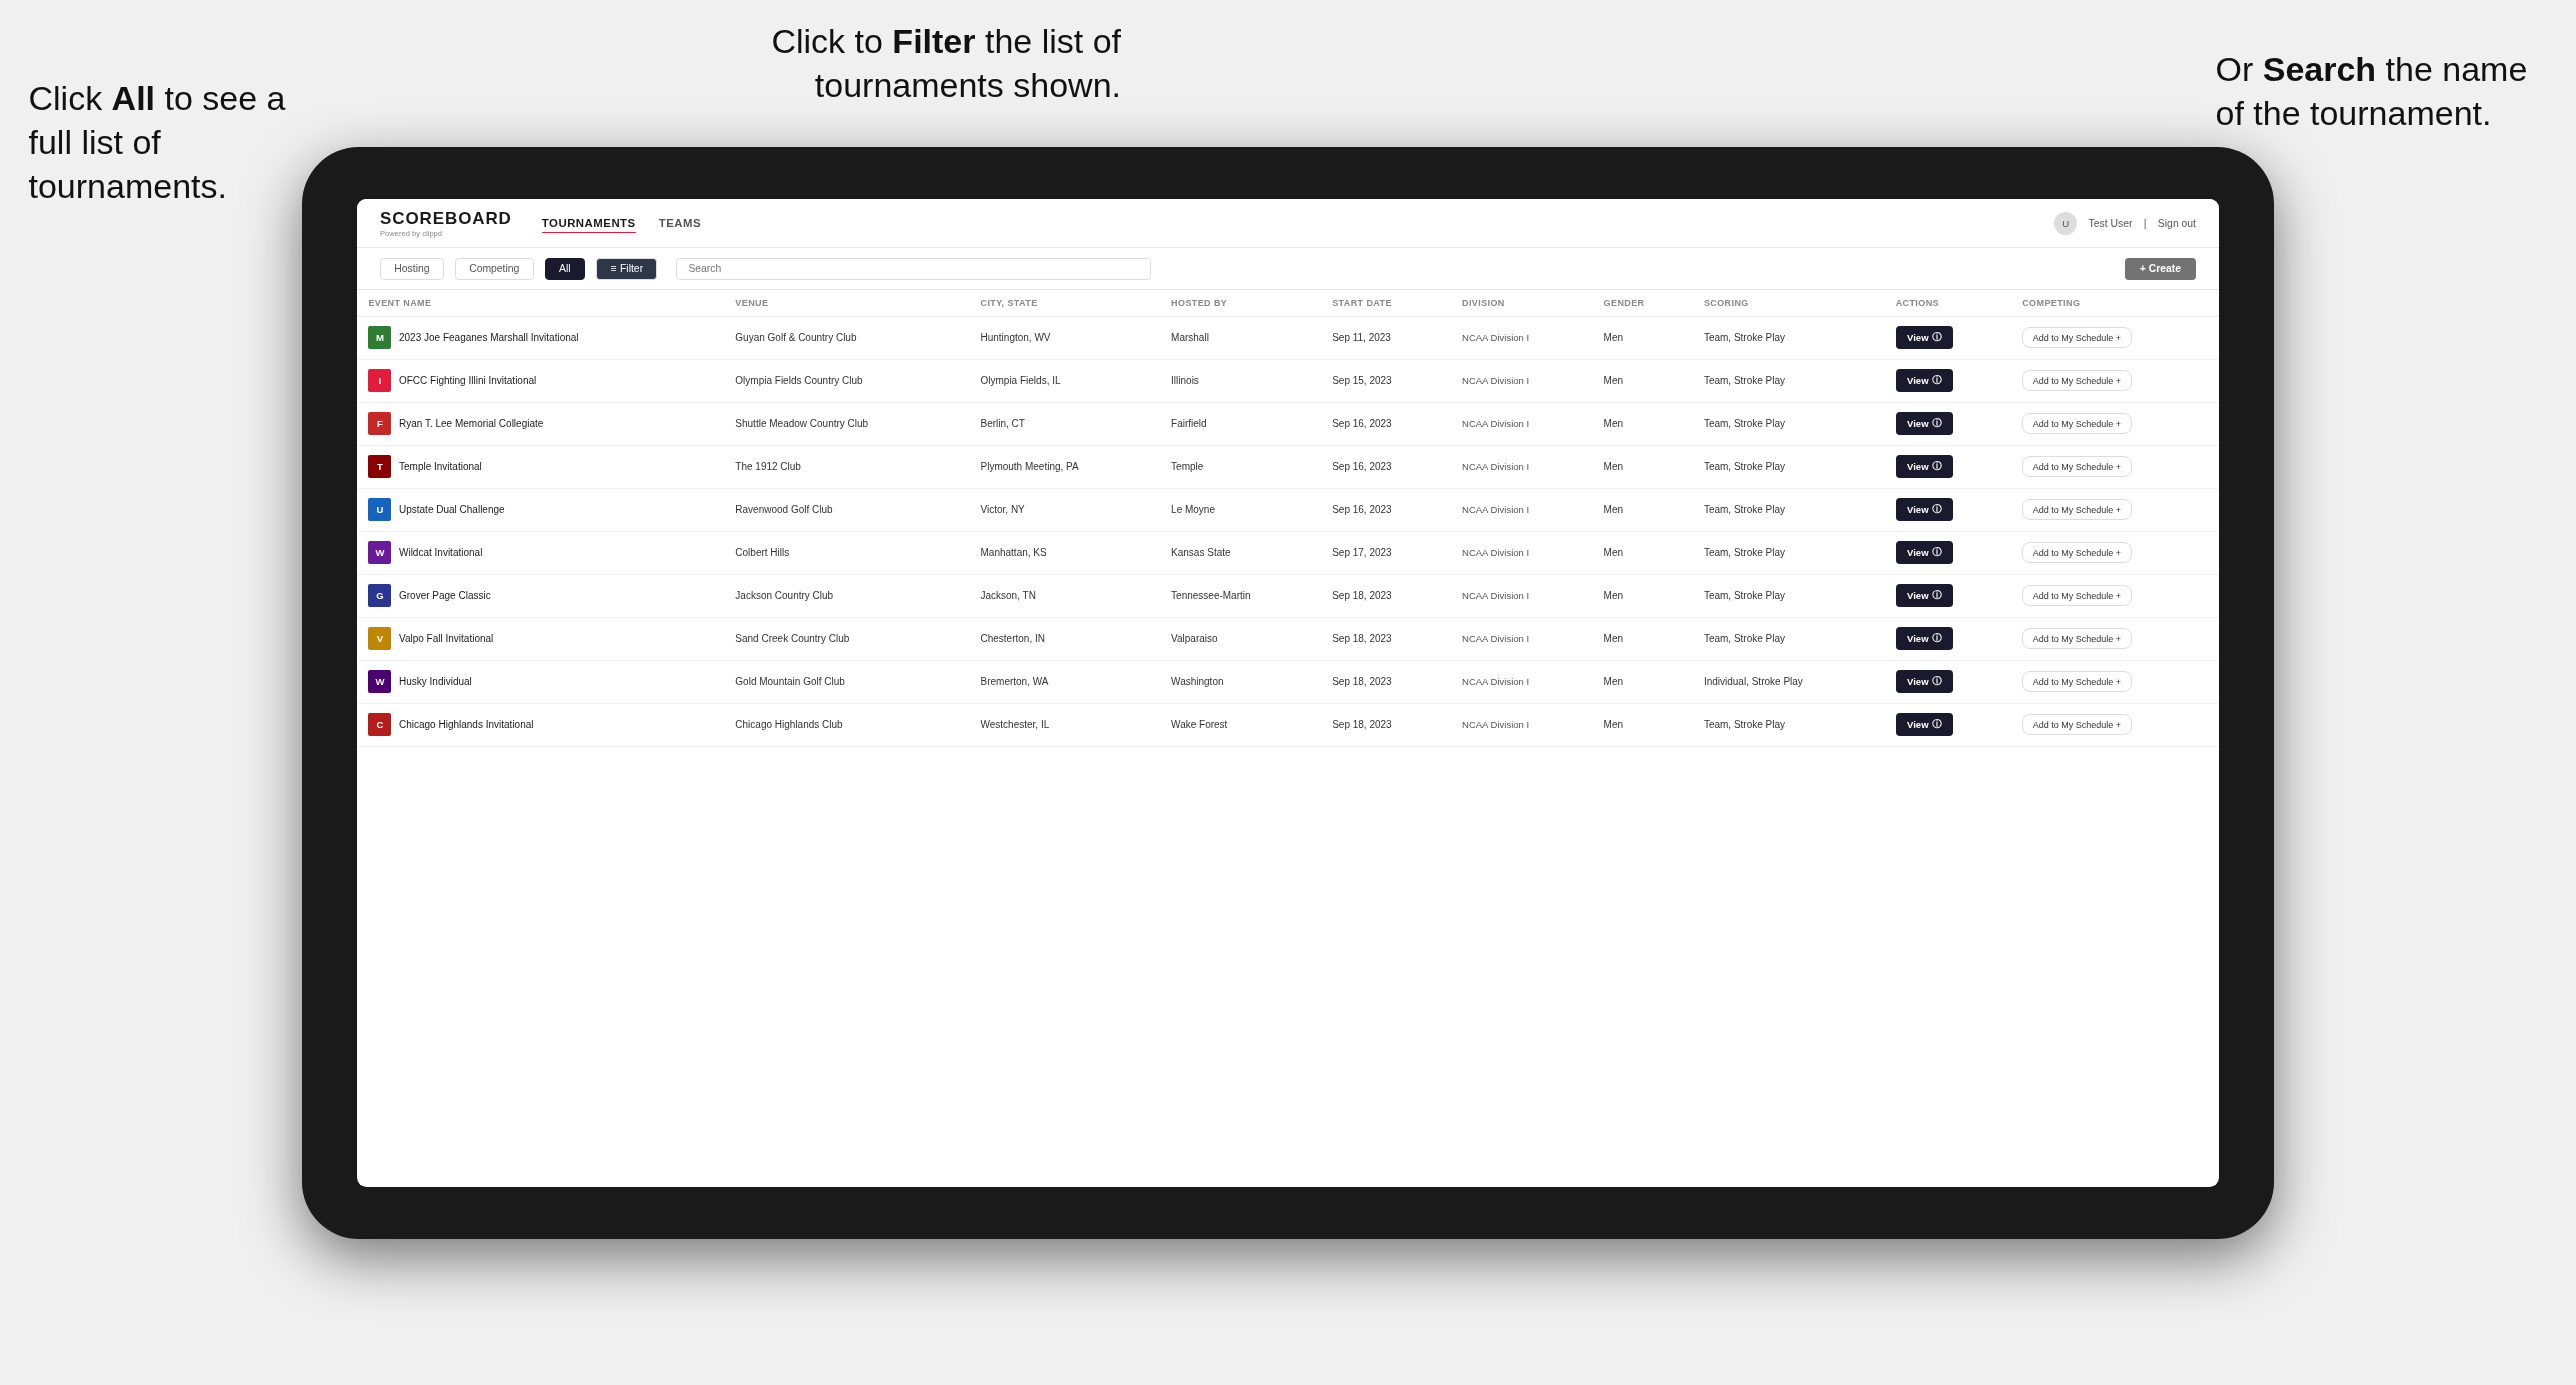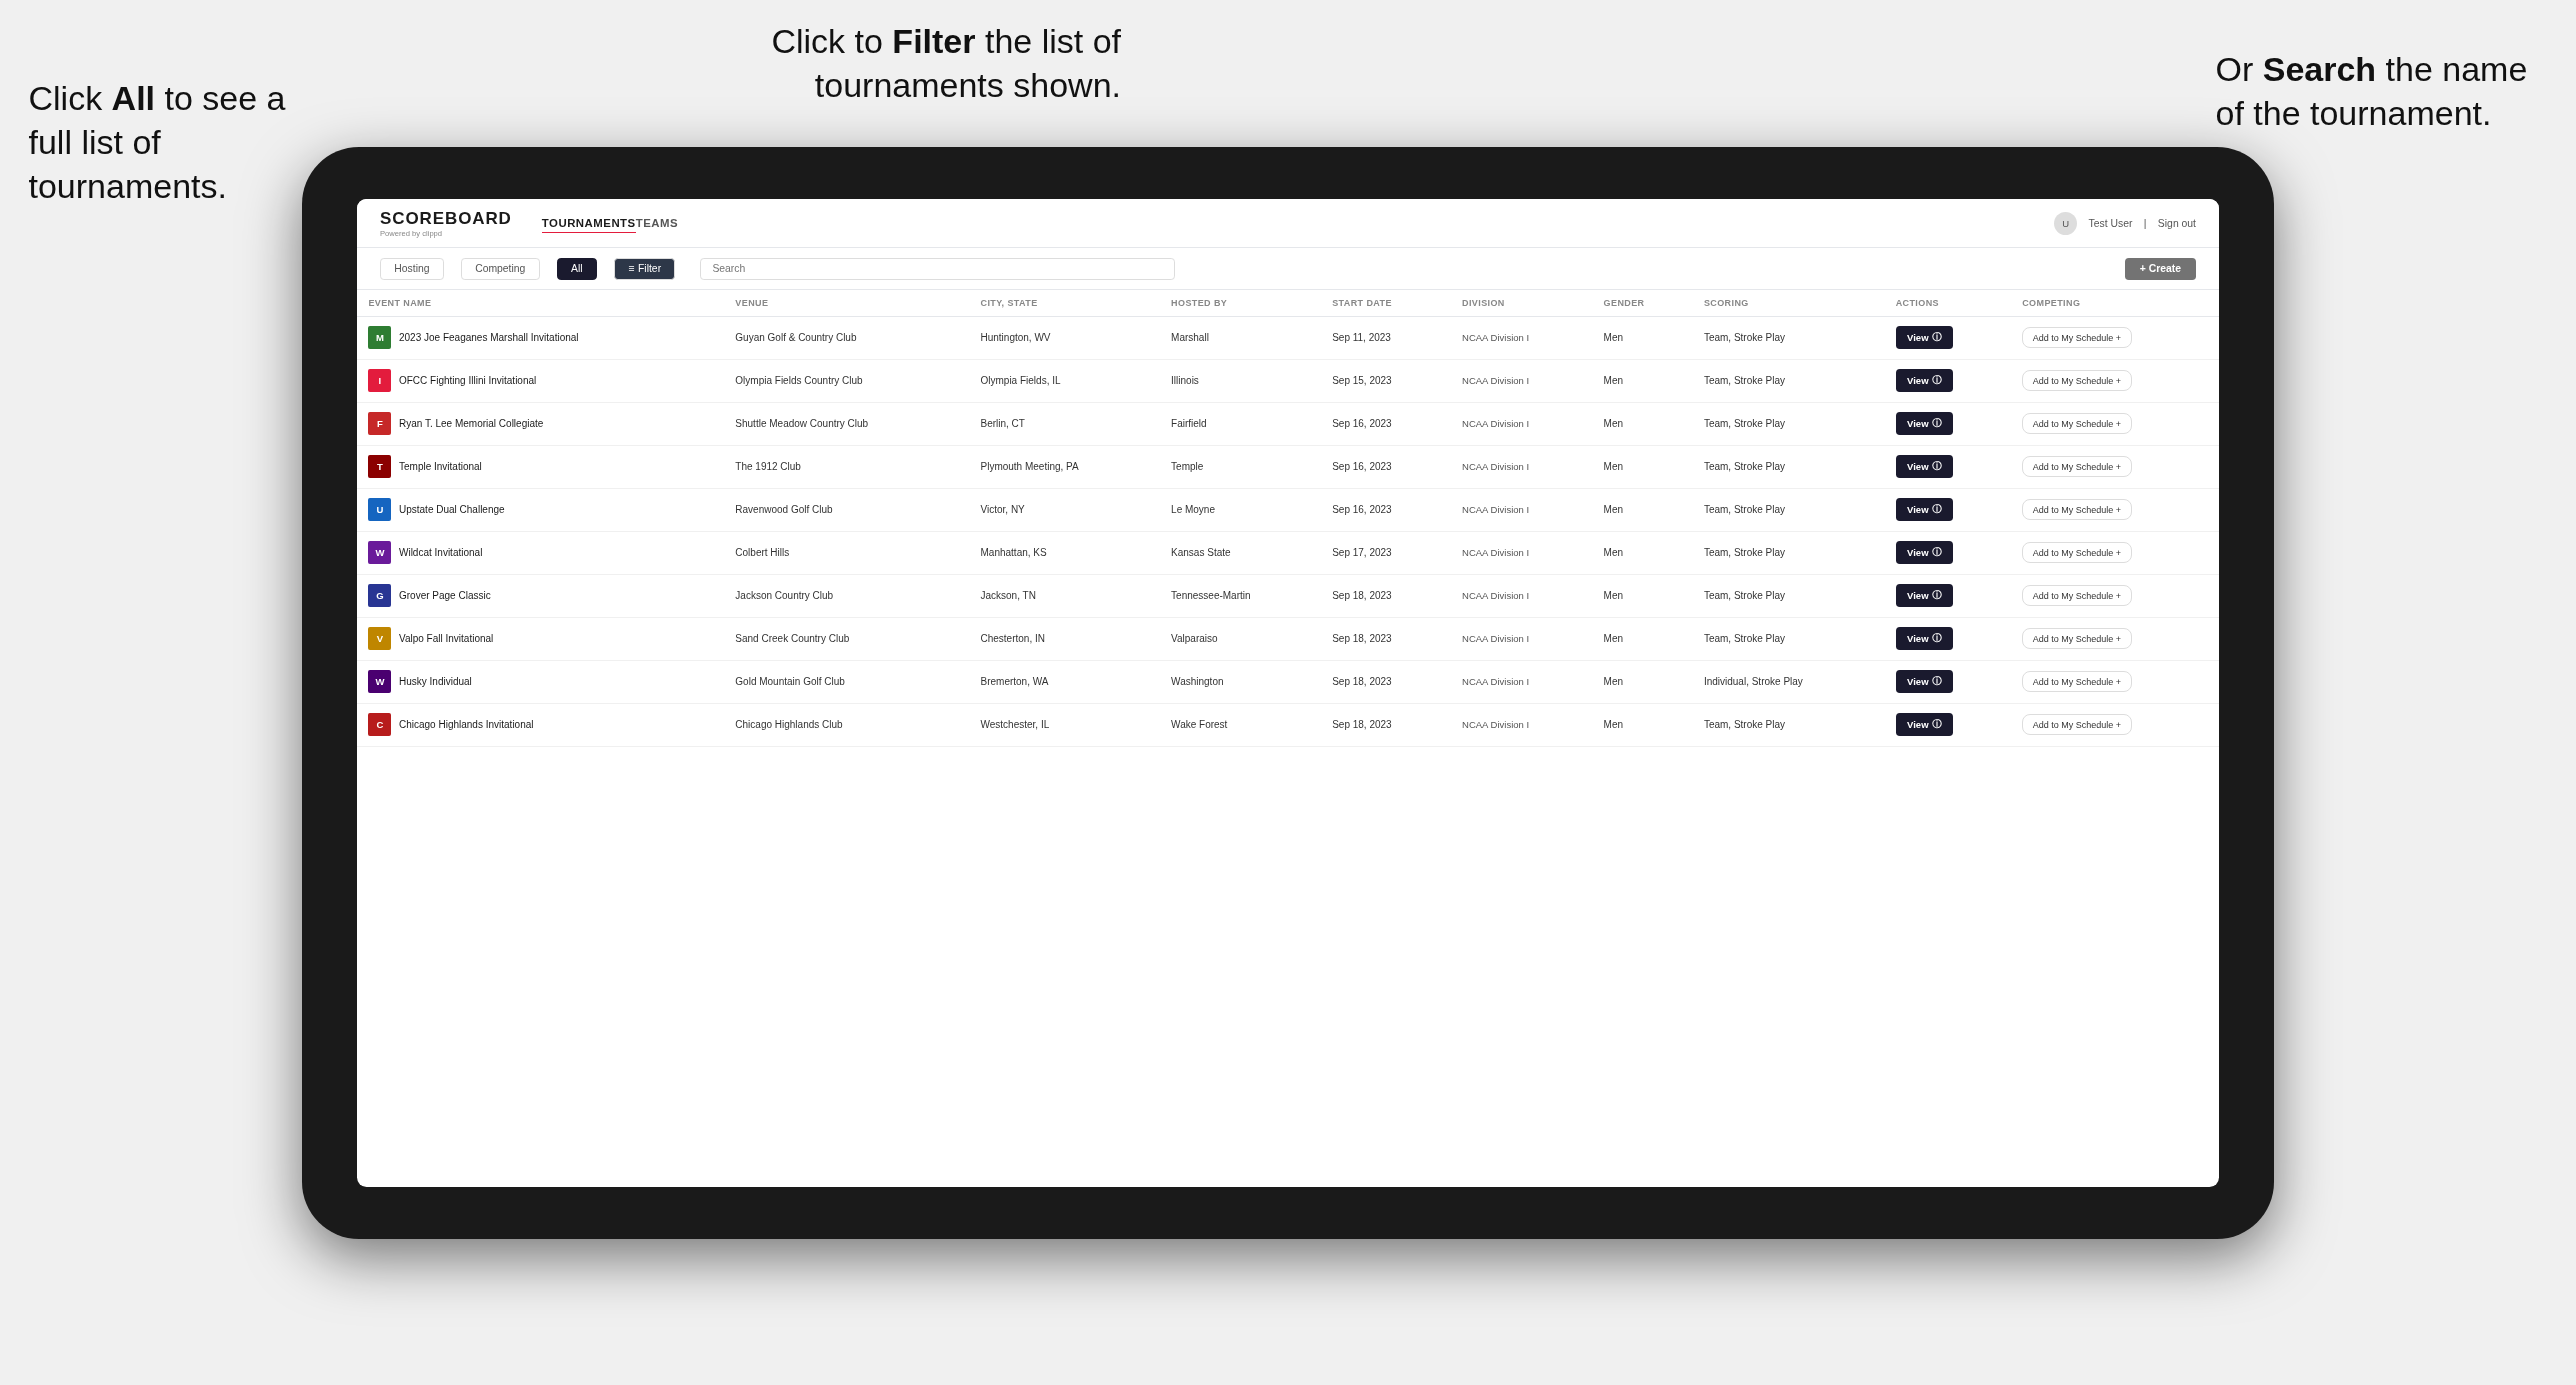--- a/index.html
+++ b/index.html
@@ -97,20 +97,21 @@
       color: #1a1a1a;
     }
 
     .logo-sub {
       font-size: 7.6px;
       color: #888;
     }
 
     .nav-tabs {
       display: flex;
+      gap: 23px;
       flex: 1;
       text-align: center;
     }
 
     .nav-tab {
       font-size: 11.4px;
       font-weight: 600;
       color: #555;
       padding: 3.8px 0;
       border-bottom: 1.9px solid transparent;
@@ -142,21 +143,21 @@
       justify-content: center;
       font-size: 9.5px;
       color: #555;
     }
 
     
     .filter-bar {
       display: flex;
       align-items: flex-start;
       padding: 9.5px 23px;
-      gap: 17px;
+      gap: 11px;
       border-bottom: 0.9px solid #e5e7eb;
       flex-shrink: 0;
     }
 
     .filter-tab {
       padding: 4.7px 13.3px;
       border: 0.9px solid #ddd;
       border-radius: 3.8px;
       font-size: 10.4px;
       cursor: pointer;

